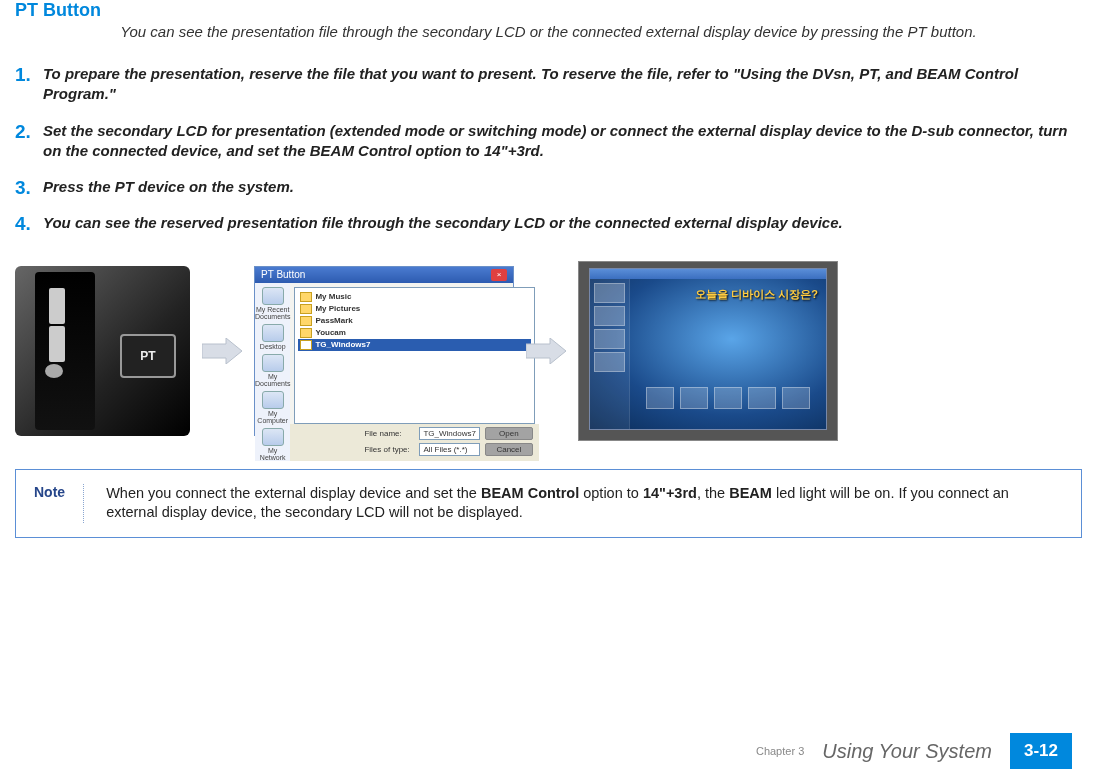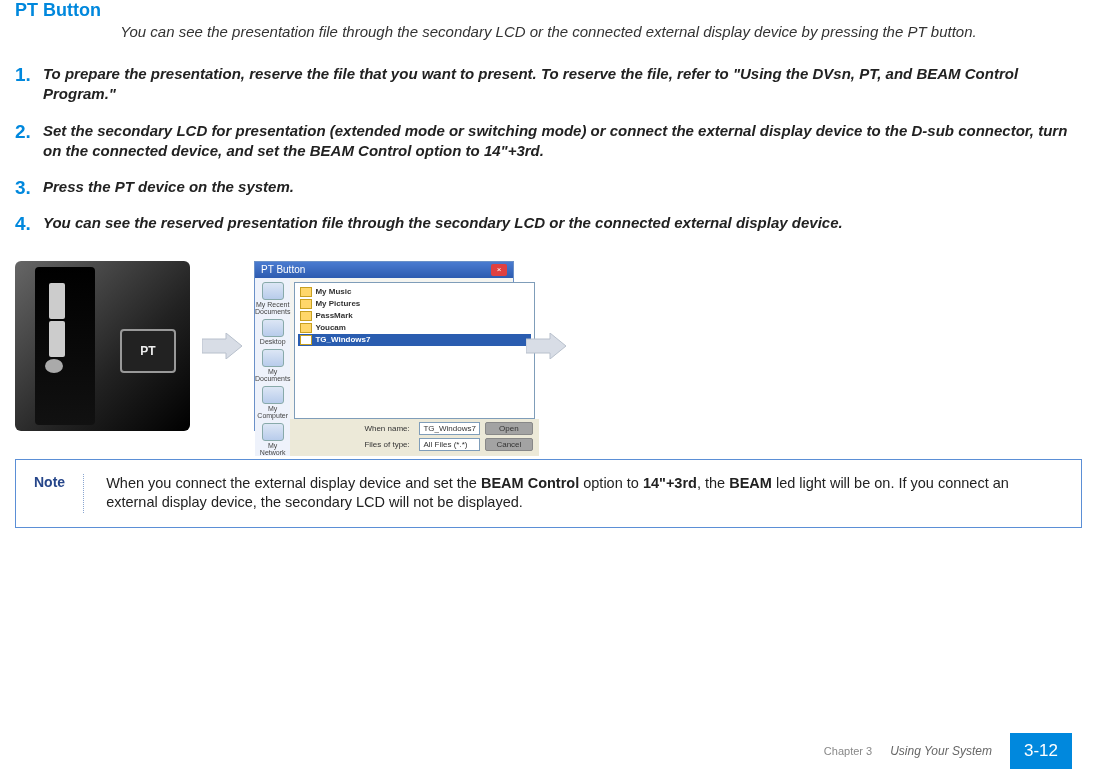--- a/index.html
+++ b/index.html
@@ -179,27 +179,27 @@
     .footer {
       position: absolute;
       bottom: 14px;
       right: 25px;
       display: flex;
       align-items: center;
       gap: 18px;
       font-size: 14px;
     }
     .footer-chapter { font-size: 11px; color:#888;}
-    .footer-title { font-size: 12px; color: #666; font-style: italic;}
+    .footer-title { font-size: 20px; color: #666; font-style: italic;}
     .footer-page {
       background: #0088dd;
       color: white;
       padding: 8px 14px;
       font-size: 17px;
-      font-weight: 400;
+      font-weight: 700;
     }
   </style>
 </head>
 <body>
 
 <h2 class="section-title">PT Button</h2>
 <p class="intro">You can see the presentation file through the secondary LCD or the connected external display device by pressing the PT button.</p>
 
 <ol class="steps">
   <li><span>To prepare the presentation, reserve the file that you want to present. To reserve the file, refer to "Using the DVsn, PT, and BEAM Control Program."</span></li>
@@ -257,37 +257,60 @@
           <div class="dlg-fileitem">
               <div class="dlg-foldericon"></div>
               <span>Youcam</span>
             </div>
           <div class="dlg-fileitem selected">
               <div class="dlg-foldericon" style="background:#fff;"></div>
               <span>TG_Windows7</span>
             </div>
         </div>
         <div class="dlg-bottom">
-          <label>When name:</label>
+          <label>File name:</label>
           <div class="dlg-combo">TG_Windows7</div>
           <div class="dlg-btn">Open</div>
           <label>Files of type:</label>
           <div class="dlg-combo">All Files (*.*)</div>
           <div class="dlg-btn">Cancel</div>
         </div>
       </div>
     </div>
   </div>
 
   <div class="arrow">
     <svg viewBox="0 0 40 26">
         <polygon points="0,6 24,6 24,0 40,13 24,26 24,20 0,20" fill="#d8dde6" stroke="#b8c0cc"></polygon>
       </svg>
   </div>
 
+  <div class="preview-screen">
+    <div class="preview-win">
+      <div class="preview-titlebar"></div>
+      <div class="preview-content">
+        <div class="preview-side">
+          <div class="preview-thumb"></div>
+          <div class="preview-thumb"></div>
+          <div class="preview-thumb"></div>
+          <div class="preview-thumb"></div>
+        </div>
+        <div class="preview-main">
+          <div class="preview-korean">오늘을 디바이스 시장은?</div>
+          <div class="preview-cards">
+            <div class="preview-card"></div>
+            <div class="preview-card"></div>
+            <div class="preview-card"></div>
+            <div class="preview-card"></div>
+            <div class="preview-card"></div>
+          </div>
+        </div>
+      </div>
+    </div>
+  </div>
 </div>
 
 <div class="note-box">
   <div class="note-label">Note</div>
   <div class="note-text">
     <span>When you connect the external display device and set the </span><b>BEAM Control</b><span> option to </span><b>14"+3rd</b><span>, the </span><b>BEAM</b><span> led light will be on. If you connect an external display device, the secondary LCD will not be displayed.</span>
   </div>
 </div>
 
 <div class="footer">

